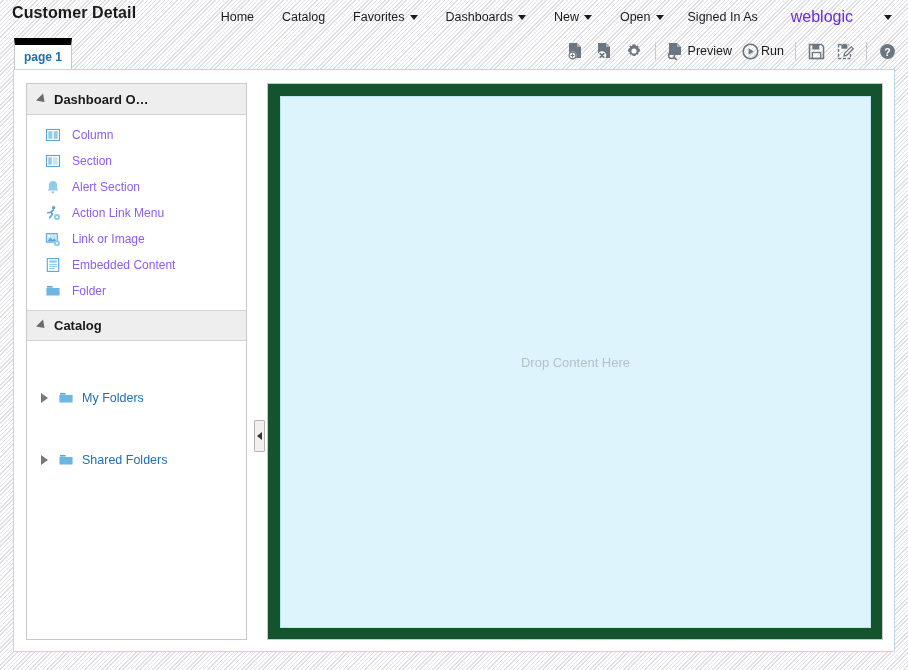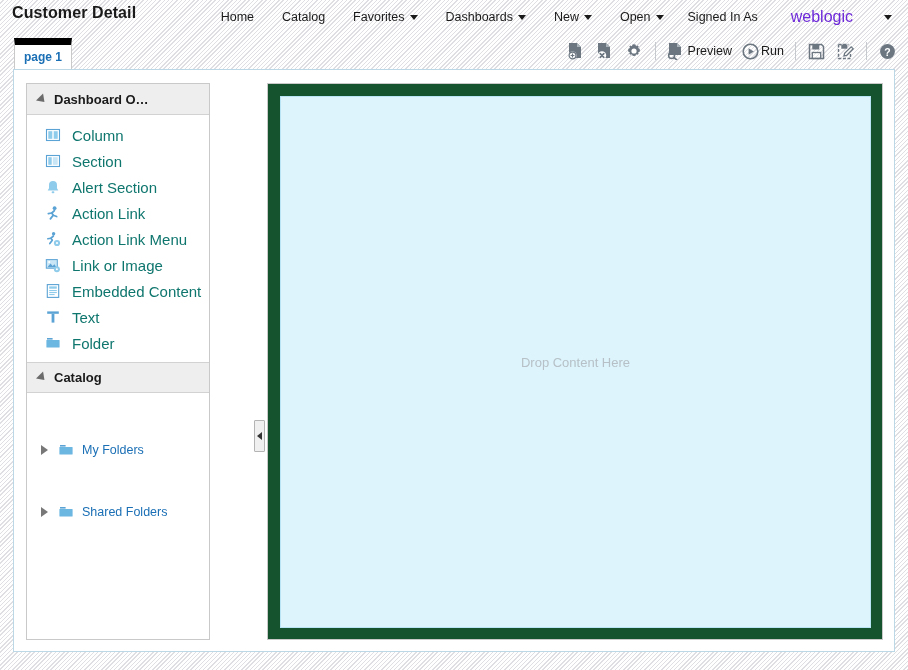--- a/index.html
+++ b/index.html
@@ -87,21 +87,21 @@
   .body-panel {
     position: absolute; left: 13px; top: 69px;
     width: 882px; height: 583px;
     background: #ffffff;
     border: 1px solid #bcd7e5;
   }
 
   
   .side-pane {
     position: absolute; left: 12px; top: 13px;
-    width: 184px; height: 557px;
+    width: 221px; height: 557px;
     background: #ffffff;
     border: 1px solid #c9c9c9;
     overflow: hidden;
   }
   .pane-header {
     height: 31px;
     background: #eeeeee;
     border-bottom: 1px solid #d2d2d2;
     display: flex; align-items: center; gap: 7px;
     padding: 0 9px;
@@ -119,21 +119,21 @@
     border-right: 5px solid transparent;
     border-top: 7px solid #6b6b6b;
     transform: rotate(-45deg);
     margin-left: 1px;
   }
   .obj-list { padding: 7px 0 6px 0; }
   .obj-row {
     display: flex; align-items: center; gap: 11px;
     height: 26px; padding-left: 18px; cursor: pointer;
   }
-  .obj-label { font-size: 15px; color: #0f766e; }
+  .obj-label { font-size: 12px; color: #8b5cf6; }
   .obj-ico { width: 16px; height: 16px; display: block; flex: 0 0 16px; }
 
   .cat-list { padding: 8px 0 0 0; }
   .cat-row {
     display: flex; align-items: center; gap: 8px;
     height: 26px; padding-left: 14px; cursor: pointer; margin-top: 36px;
   }
   .cat-label { font-size: 12.5px; color: #1a6fb5; }
   .cat-tri {
     width: 0; height: 0; flex: 0 0 auto;
@@ -341,29 +341,20 @@
       </div>
 
       <div class="obj-row">
         <svg class="obj-ico" viewBox="0 0 16 16">
           <path d="M8 2 c2.6 0 4 1.6 4 4 v3.3 l1.3 2.1 h-10.6 l1.3-2.1 v-3.3 c0-2.4 1.4-4 4-4 z" fill="#8fcbea"></path>
           <rect x="6.6" y="12.2" width="2.8" height="2.1" rx="1" fill="#8fcbea"></rect>
         </svg>
         <span class="obj-label">Alert Section</span>
       </div>
 
-      <div class="obj-row">
-        <svg class="obj-ico" viewBox="0 0 16 16">
-          <circle cx="9.6" cy="3.2" r="1.9" fill="#5ba3d4"></circle>
-          <path d="M9.4 5.6 l-2.6 2.4 1.4 2.3 -2.8 3.6" stroke="#5ba3d4" stroke-width="1.8" fill="none" stroke-linecap="round" stroke-linejoin="round"></path>
-          <path d="M6.8 8.0 l-3.5 0.6" stroke="#5ba3d4" stroke-width="1.6" stroke-linecap="round"></path>
-          <path d="M8.2 10.3 l3.5 1.3" stroke="#5ba3d4" stroke-width="1.6" stroke-linecap="round"></path>
-        </svg>
-        <span class="obj-label">Action Link</span>
-      </div>
 
       <div class="obj-row">
         <svg class="obj-ico" viewBox="0 0 16 16">
           <circle cx="8.6" cy="2.8" r="1.7" fill="#5ba3d4"></circle>
           <path d="M8.4 5.0 l-2.4 2.2 1.3 2.1 -2.5 3.2" stroke="#5ba3d4" stroke-width="1.7" fill="none" stroke-linecap="round" stroke-linejoin="round"></path>
           <path d="M6.0 7.2 l-3.2 0.6" stroke="#5ba3d4" stroke-width="1.5" stroke-linecap="round"></path>
           <circle cx="12" cy="12" r="3.1" fill="#8fcbea"></circle>
           <circle cx="12" cy="12" r="1.1" fill="#ffffff"></circle>
         </svg>
         <span class="obj-label">Action Link Menu</span>
@@ -384,27 +375,20 @@
         <svg class="obj-ico" viewBox="0 0 16 16">
           <rect x="2.3" y="1.6" width="11.4" height="12.8" fill="#ffffff" stroke="#5ba3d4" stroke-width="1.1"></rect>
           <rect x="4.2" y="3.4" width="7.6" height="2.3" fill="#8fcbea"></rect>
           <rect x="4.2" y="7.0" width="7.6" height="1.1" fill="#8fcbea"></rect>
           <rect x="4.2" y="9.0" width="7.6" height="1.1" fill="#8fcbea"></rect>
           <rect x="4.2" y="11.0" width="5.4" height="1.1" fill="#8fcbea"></rect>
         </svg>
         <span class="obj-label">Embedded Content</span>
       </div>
 
-      <div class="obj-row">
-        <svg class="obj-ico" viewBox="0 0 16 16">
-          <rect x="2.2" y="2.4" width="11.6" height="2.4" fill="#5ba3d4"></rect>
-          <rect x="6.6" y="4.8" width="2.8" height="8.8" fill="#5ba3d4"></rect>
-        </svg>
-        <span class="obj-label">Text</span>
-      </div>
 
       <div class="obj-row">
         <svg class="obj-ico" viewBox="0 0 16 16">
           <rect x="2" y="3.0" width="5.6" height="1.6" fill="#5ba3d4"></rect>
           <rect x="1.4" y="5.0" width="13.2" height="7.6" rx="0.6" fill="#6cb6e2"></rect>
         </svg>
         <span class="obj-label">Folder</span>
       </div>
 
     </div>

